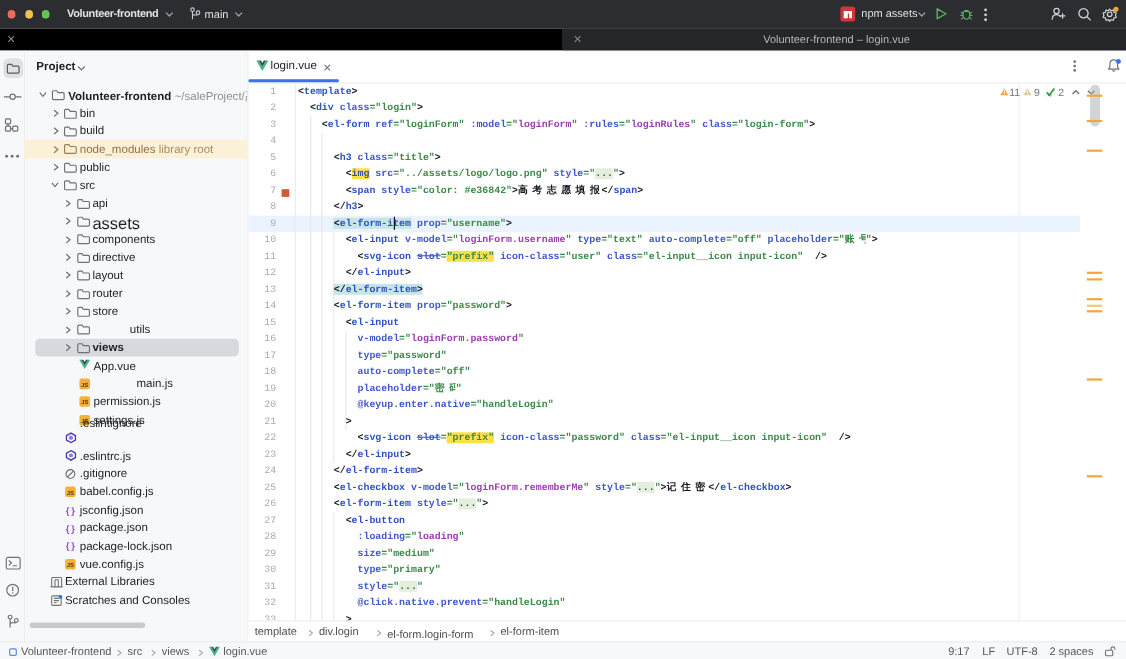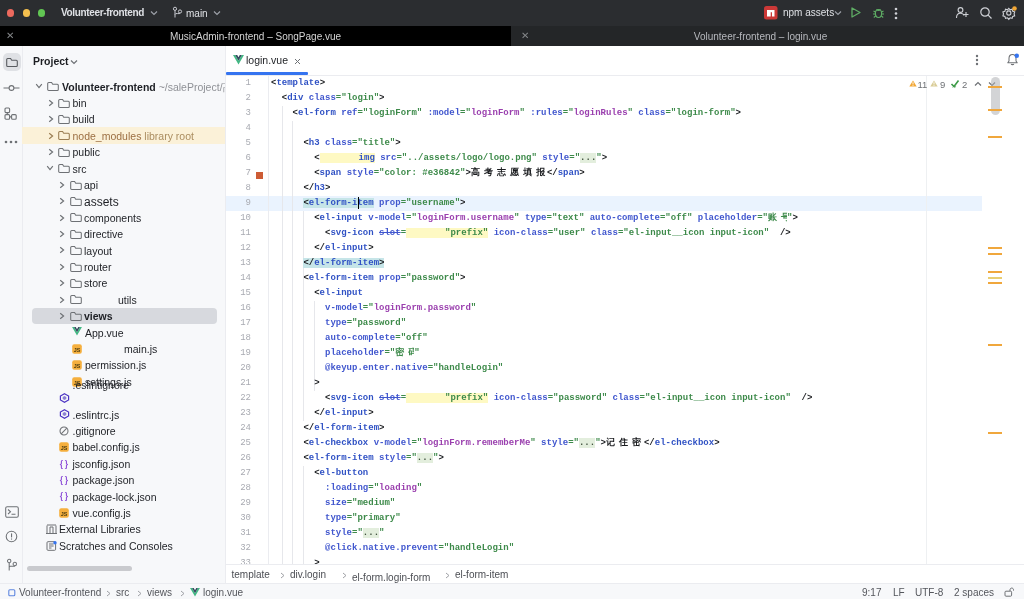--- a/index.html
+++ b/index.html
@@ -25,21 +25,21 @@
   #tabline{left:0px;top:26.4px;width:82px;height:2.6px;background:#3574f0;border-radius:1px;}
   #tabbot{left:0;top:29px;width:798px;height:1px;background:#ebecf0;}
   #tabname{left:20px;top:8px;font-size:10.5px;color:#1c1e22;}
   pre{margin:0;font-family:"Liberation Mono",monospace;font-size:9px;line-height:15px;font-weight:600;}
   #lnum{left:0px;top:29.5px;width:25px;text-align:right;color:#a9abb2;font-weight:400;}
   #code{left:45px;top:29.5px;color:#191b1e;}
   .t{color:#2f51c4;}
   .a{color:#4157ce;}
   .s{color:#3d8a4a;}
   .p{color:#9a3fae;}
-  .yb{background:#fef9c3;padding-left:39px;}
+  .yb{background:#fde047;}
   .fold{background:#e3eedd;color:#41523f;}
   .cy{background:#c6e5e8;}
   .strike{text-decoration:line-through;}
   .cjk8,.cjk4,.cjk2{display:inline-block;overflow:hidden;vertical-align:top;height:15px;letter-spacing:4.08px;}
   .cjk8{width:76px;} .cjk4{width:38px;} .cjk2{width:19px;}
   .b{color:#191b1e;}
   #caretrow{left:0px;top:149.5px;width:756px;height:15px;background:#eaf3fe;}
   .ig{position:absolute;width:1px;background:#e6e7eb;}
   #wrapguide{left:700px;top:30px;width:1px;height:488px;background:#eef0f2;}
   #crumbs{left:226px;top:564px;width:798px;height:19px;background:#fff;border-top:1px solid #ebecf0;font-size:10px;color:#4c4e54;}
@@ -105,21 +105,20 @@
   <svg class="ab" style="left:1002px;top:6px;" width="15" height="14">
     <g stroke="#cfd1d6" stroke-width="1.1" fill="none">
       <circle cx="6.8" cy="7" r="2.1"></circle>
       <path d="M6.8 2.3 l1.3 1.5 2 -.6 .6 2 2 .6 -.6 2 .6 2 -2 .6 -.6 2 -2 -.6 -1.3 1.5 -1.3 -1.5 -2 .6 -.6 -2 -2 -.6 .6 -2 -.6 -2 2 -.6 .6 -2 2 .6 Z"></path>
     </g>
     <circle cx="12.5" cy="2.5" r="2.3" fill="#f2a735"></circle>
   </svg>
 </div>
 <div class="ab" id="wrow">
   <div class="ab wx" style="left:6px;">✕</div>
-  <div class="ab wtitle" style="left:0;width:511px;text-align:center;color:#d4d4d4;">MusicAdmin-frontend – SongPage.vue</div>
   <div class="ab" id="wrow-r">
     <div class="ab wx" style="left:10px;">✕</div>
     <div class="ab wtitle" style="left:0;width:499px;text-align:center;color:#b6b8bd;">Volunteer-frontend – login.vue</div>
   </div>
 </div>
 <div class="ab" id="strip">
     <div class="ab" style="left:2.5px;top:7px;width:18px;height:18px;background:#dfe1e5;border-radius:5px;"></div>
     <svg class="ab" style="left:5.5px;top:11px;" width="12" height="11" viewBox="0 0 12 11">
       <path d="M1.7 1.5 h2.9 l1.1 1.7 h4.6 c.55 0 1 .45 1 1 v4.3 c0 .55 -.45 1 -1 1 h-8.6 c-.55 0 -1 -.45 -1 -1 v-6 c0 -.55 .45 -1 1 -1 z" fill="none" stroke="#585b60" stroke-width="1.1"></path>
     </svg>
@@ -249,21 +248,21 @@
 <svg class="ab" style="left:59px;top:197.2px;">
           <svg width="6" height="8" viewBox="0 0 6 8">
             <path d="M1.2 1.2 L4.6 4 L1.2 6.8" fill="none" stroke="#6e7175" stroke-width="1.15"></path>
           </svg>
         </svg>
         <svg class="ab" style="left:69.5px;top:196.0px;">
           <svg width="12" height="11" viewBox="0 0 12 11">
             <path d="M1.7 1.5 h2.9 l1.1 1.7 h4.6 c.55 0 1 .45 1 1 v4.3 c0 .55 -.45 1 -1 1 h-8.6 c-.55 0 -1 -.45 -1 -1 v-6 c0 -.55 .45 -1 1 -1 z" fill="none" stroke="#6e7175" stroke-width="1.05"></path>
           </svg>
         </svg>
-        <div class="ab" style="left:84px;top:195.4px;font-size:12px;font-weight:400;color:#1d1f24;">assets</div>
+        <div class="ab" style="left:84px;top:195.4px;font-size:15px;font-weight:400;color:#1d1f24;">assets</div>
 <svg class="ab" style="left:59px;top:213.6px;">
           <svg width="6" height="8" viewBox="0 0 6 8">
             <path d="M1.2 1.2 L4.6 4 L1.2 6.8" fill="none" stroke="#6e7175" stroke-width="1.15"></path>
           </svg>
         </svg>
         <svg class="ab" style="left:69.5px;top:212.4px;">
           <svg width="12" height="11" viewBox="0 0 12 11">
             <path d="M1.7 1.5 h2.9 l1.1 1.7 h4.6 c.55 0 1 .45 1 1 v4.3 c0 .55 -.45 1 -1 1 h-8.6 c-.55 0 -1 -.45 -1 -1 v-6 c0 -.55 .45 -1 1 -1 z" fill="none" stroke="#6e7175" stroke-width="1.05"></path>
           </svg>
         </svg>

